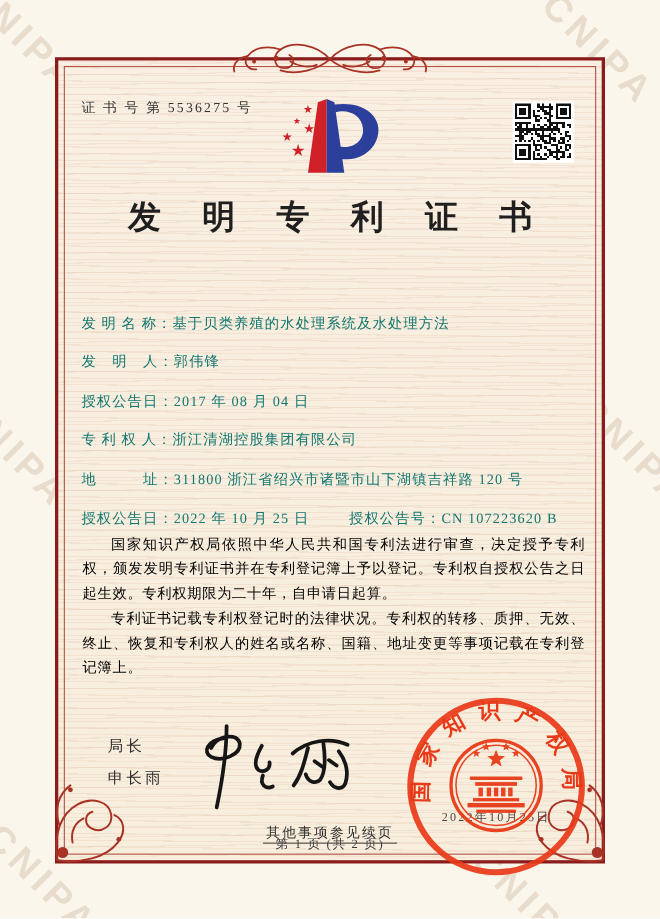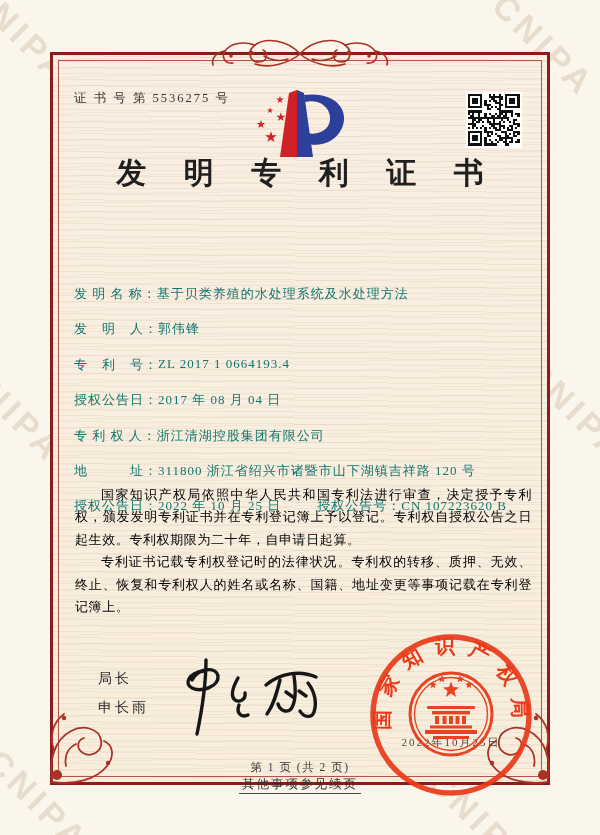--- a/index.html
+++ b/index.html
@@ -22,39 +22,39 @@
   .watermark{
     position:absolute;font-family:"Liberation Sans","DejaVu Sans",sans-serif;
     font-weight:bold;font-size:34px;letter-spacing:5px;
     color:rgba(190,160,132,.30);
     transform:rotate(45deg);transform-origin:left top;pointer-events:none;white-space:nowrap;
   }
   .cert-no{position:absolute;left:74px;top:90px;font-size:12.5px;letter-spacing:2px;color:#333;white-space:pre;text-align:center;}
   .logo{position:absolute;left:238px;top:84px;}
   .qr{position:absolute;left:466px;top:92px;width:56px;height:56px;background:#fff;padding:2px;box-sizing:border-box;}
   .title{
-    position:absolute;left:0;right:0;top:153px;text-align:center;
+    position:absolute;left:0;right:0;top:177px;text-align:center;
     font-size:30px;font-weight:bold;color:#1f1f1f;
     letter-spacing:15px;text-indent:15px;
   }
   .fields{position:absolute;left:74px;top:241px;right:58px;font-size:13px;color:#0f766e;margin-top:44px;}
   .frow{height:35.4px;display:flex;align-items:flex-start;letter-spacing:1px;white-space:pre;}
   .fpair2{margin-left:36px;}
   .paras{
     position:absolute;left:75px;right:68px;top:484px;
     font-size:13px;line-height:1.73;letter-spacing:.6px;
     text-align:justify;color:#000000;
   }
   .paras p{margin:0;text-indent:2em;}
   .signer{position:absolute;left:86px;top:664px;font-size:14px;line-height:2.05;letter-spacing:3px;color:#2c2c2c;
           font-family:"Liberation Sans","DejaVu Sans",sans-serif;margin-left:12px;}
   .sig{position:absolute;left:140px;top:640px;}
   .seal{position:absolute;left:366px;top:630px;}
   .pagenum{position:absolute;left:0;right:0;top:760px;text-align:center;font-size:11.5px;letter-spacing:1.5px;color:#3a3a3a;white-space:pre;}
-  .footnote{position:absolute;left:0;right:0;top:776px;text-align:center;font-size:12.5px;color:#2e2e2e;}
+  .footnote{position:absolute;left:0;right:0;top:749px;text-align:center;font-size:12.5px;color:#2e2e2e;}
   .footnote span{border-bottom:1px solid #4a4a4a;padding:0 3px 2px;letter-spacing:2px;}
   .ornament-top{position:absolute;left:204px;top:32px;}
   .flourish{position:absolute;}
   .flourish.bl{left:44px;top:706px;}
   .flourish.br{right:44px;top:706px;transform:scaleX(-1);}
 </style>
 </head>
 <body>
 
 <div class="page">
@@ -147,21 +147,20 @@
           <rect x="4.2" y="42" width="6.3" height="6.3"></rect>
       </g>
     </svg>
   </div>
 
   <div class="title">发 明 专 利 证 书</div>
 
   <div class="fields">
     <div class="frow"><span>发 明 名 称：</span><span>基于贝类养殖的水处理系统及水处理方法</span></div>
     <div class="frow"><span>发　明　人：</span><span>郭伟锋</span></div>
-    <div class="frow"><span>专　利　号：</span><span>ZL 2017 1 0664193.4</span></div>
     <div class="frow"><span>授权公告日：</span><span>2017 年 08 月 04 日</span></div>
     <div class="frow"><span>专 利 权 人：</span><span>浙江清湖控股集团有限公司</span></div>
     <div class="frow"><span>地　　　址：</span><span>311800 浙江省绍兴市诸暨市山下湖镇吉祥路 120 号</span></div>
     <div class="frow">
       <span><span>授权公告日：</span><span>2022 年 10 月 25 日</span></span>
       <span class="fpair2"><span>授权公告号：</span><span>CN 107223620 B</span></span>
     </div>
   </div>
 
   <div class="paras">

